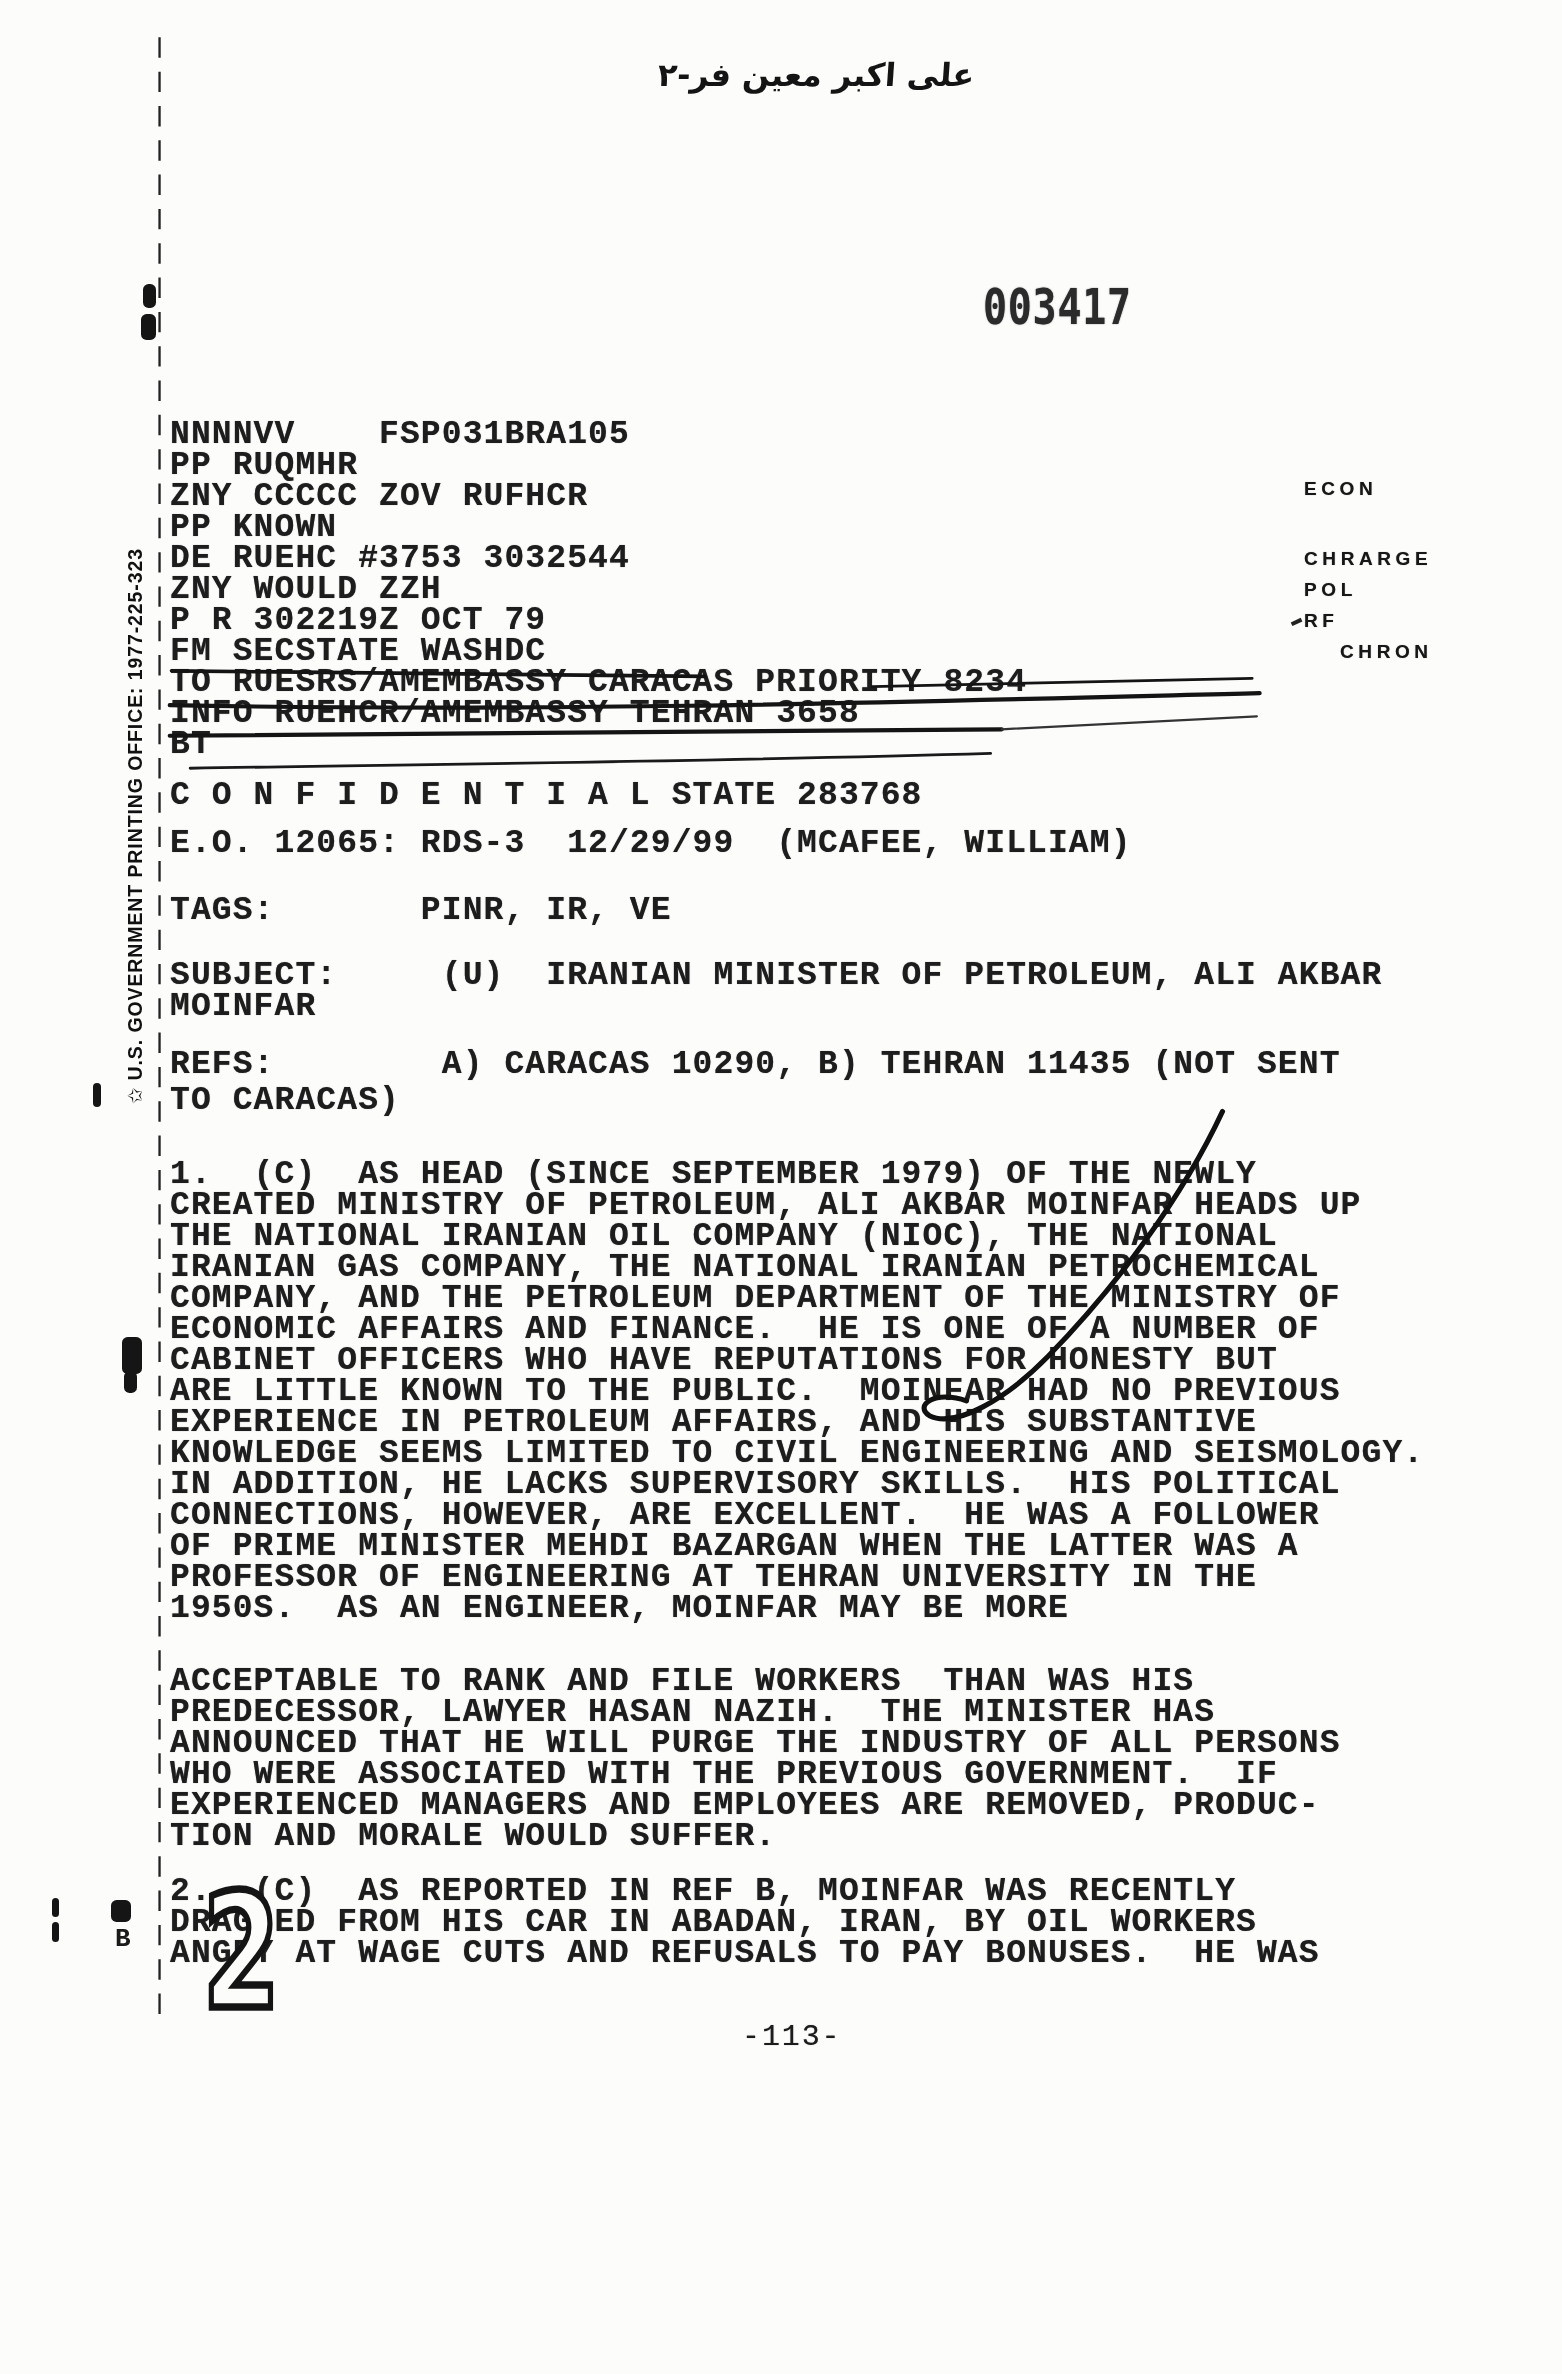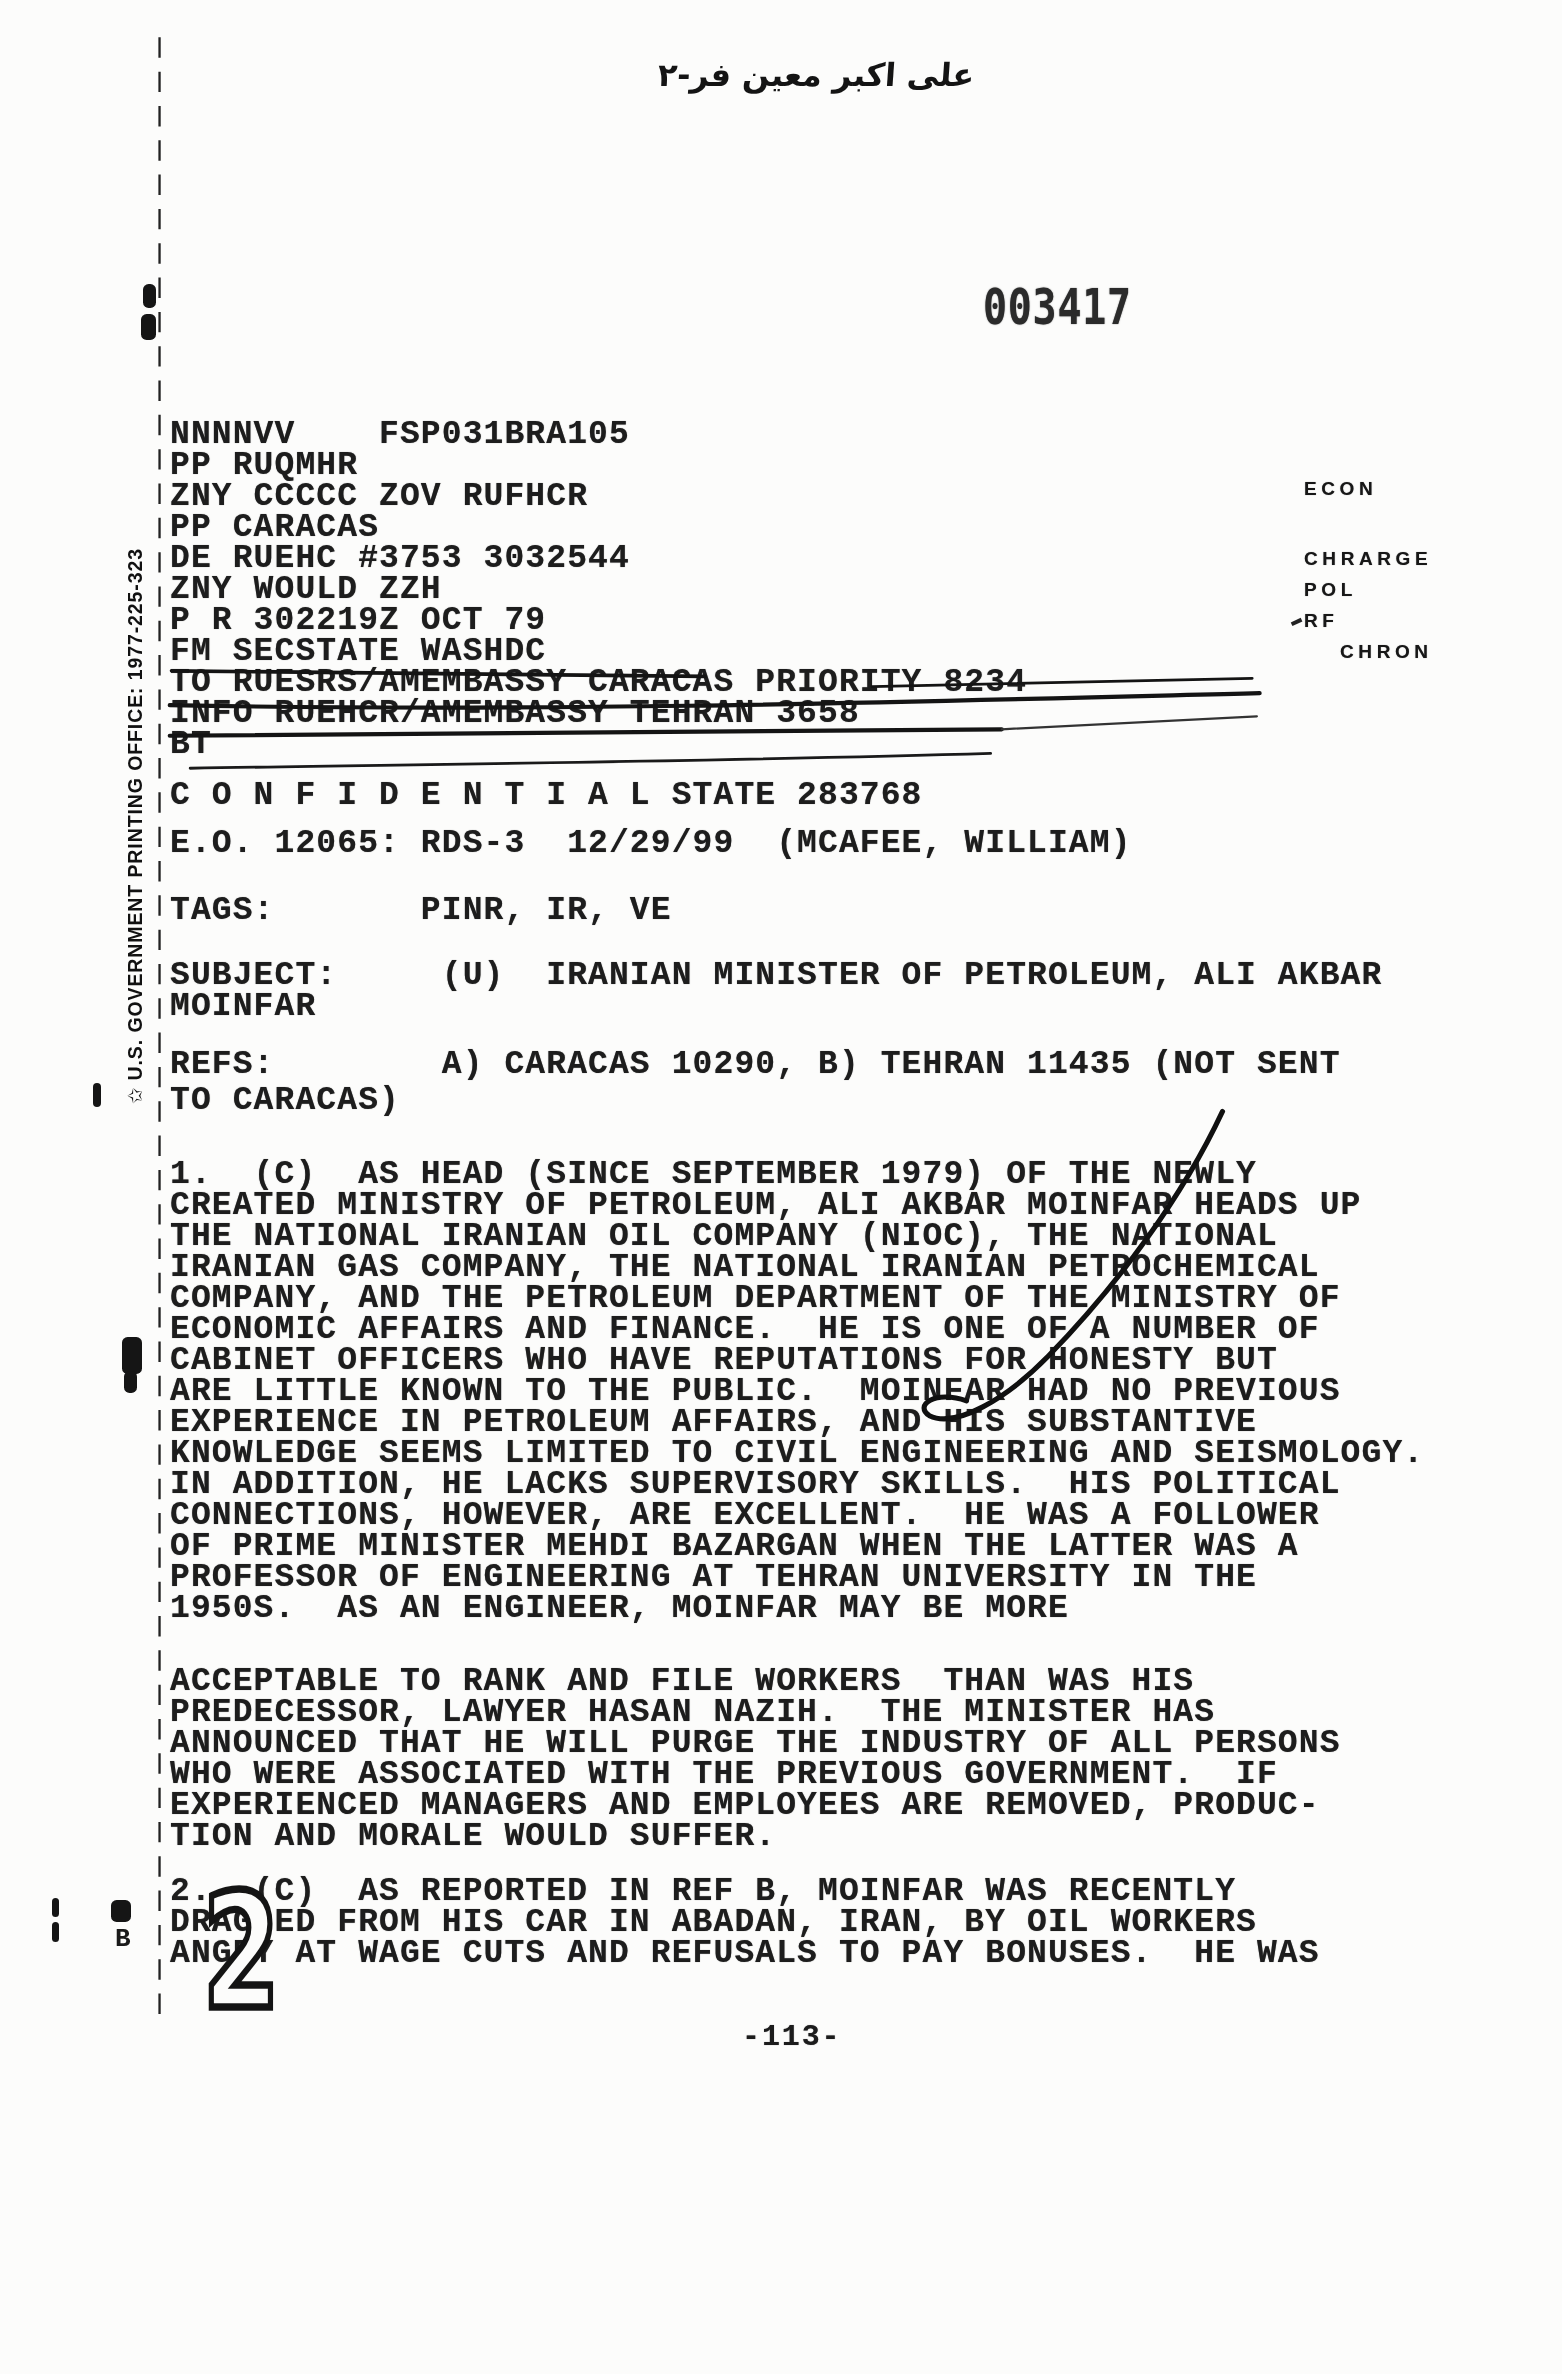--- a/index.html
+++ b/index.html
@@ -36,21 +36,21 @@
   }
   .gpo{
     position:absolute;left:135px;top:826px;width:612px;height:22px;
     margin-left:-306px;margin-top:-11px;text-align:center;
     transform:rotate(-90deg);
     font-family:"Liberation Sans","DejaVu Sans",sans-serif;
     font-weight:bold;font-size:19.5px;letter-spacing:0.9px;color:#111;
   }
   .footerpg{
     position:absolute;left:742px;top:2020px;
-    font-weight:bold;font-size:30px;letter-spacing:1.9px;color:#1c1c1c;
+    font-weight:normal;font-size:30px;letter-spacing:1.9px;color:#1c1c1c;
     font-family:"Liberation Mono","DejaVu Sans Mono",monospace;
     text-shadow:0 0 0.9px rgba(25,25,25,.6);
   }
   .marginletter{
     position:absolute;left:115px;top:1924px;
     font-weight:bold;font-size:26px;color:#1a1a1a;
     font-family:"Liberation Mono",monospace;
   }
   .blob{position:absolute;background:#151515;border-radius:5.6px;}
   .pen-tick{position:absolute;left:1291px;top:620px;width:11px;height:3.7px;background:#222;transform:rotate(-25deg);}
@@ -60,21 +60,21 @@
 <body>
 
 <div class="page">
 
   <div class="farsi">علی اکبر معین فر-۲</div>
 
   <div class="stamp">003417</div>
 
   <div class="gpo">✩ U.S. GOVERNMENT PRINTING OFFICE: 1977-225-323</div>
 
-  <div class="typed linelist" style="left:170px;top:419px;"><div>NNNNVV    FSP031BRA105</div><div>PP RUQMHR</div><div>ZNY CCCCC ZOV RUFHCR</div><div>PP CARACAS</div><div>DE RUEHC #3753 3032544</div><div>ZNY WOULD ZZH</div><div>P R 302219Z OCT 79</div><div>FM SECSTATE WASHDC</div><div>TO RUESRS/AMEMBASSY CARACAS PRIORITY 8234</div><div>INFO RUEHCR/AMEMBASSY TEHRAN 3658</div><div>BT</div></div>
+  <div class="typed linelist" style="left:170px;top:419px;"><div>NNNNVV    FSP031BRA105</div><div>PP RUQMHR</div><div>ZNY CCCCC ZOV RUFHCR</div><div>PP KNOWN</div><div>DE RUEHC #3753 3032544</div><div>ZNY WOULD ZZH</div><div>P R 302219Z OCT 79</div><div>FM SECSTATE WASHDC</div><div>TO RUESRS/AMEMBASSY CARACAS PRIORITY 8234</div><div>INFO RUEHCR/AMEMBASSY TEHRAN 3658</div><div>BT</div></div>
 
   <div class="typed" style="left:170px;top:770px;margin-top:10px;">C O N F I D E N T I A L STATE 283768</div>
 
   <div class="typed" style="left:170px;top:828px;">E.O. 12065: RDS-3  12/29/99  (MCAFEE, WILLIAM)</div>
 
   <div class="typed" style="left:170px;top:895px;">TAGS:       PINR, IR, VE</div>
 
   <div class="typed" style="left:170px;top:960px;">SUBJECT:     (U)  IRANIAN MINISTER OF PETROLEUM, ALI AKBAR</div>
   <div class="typed" style="left:170px;top:991px;">MOINFAR</div>
 

